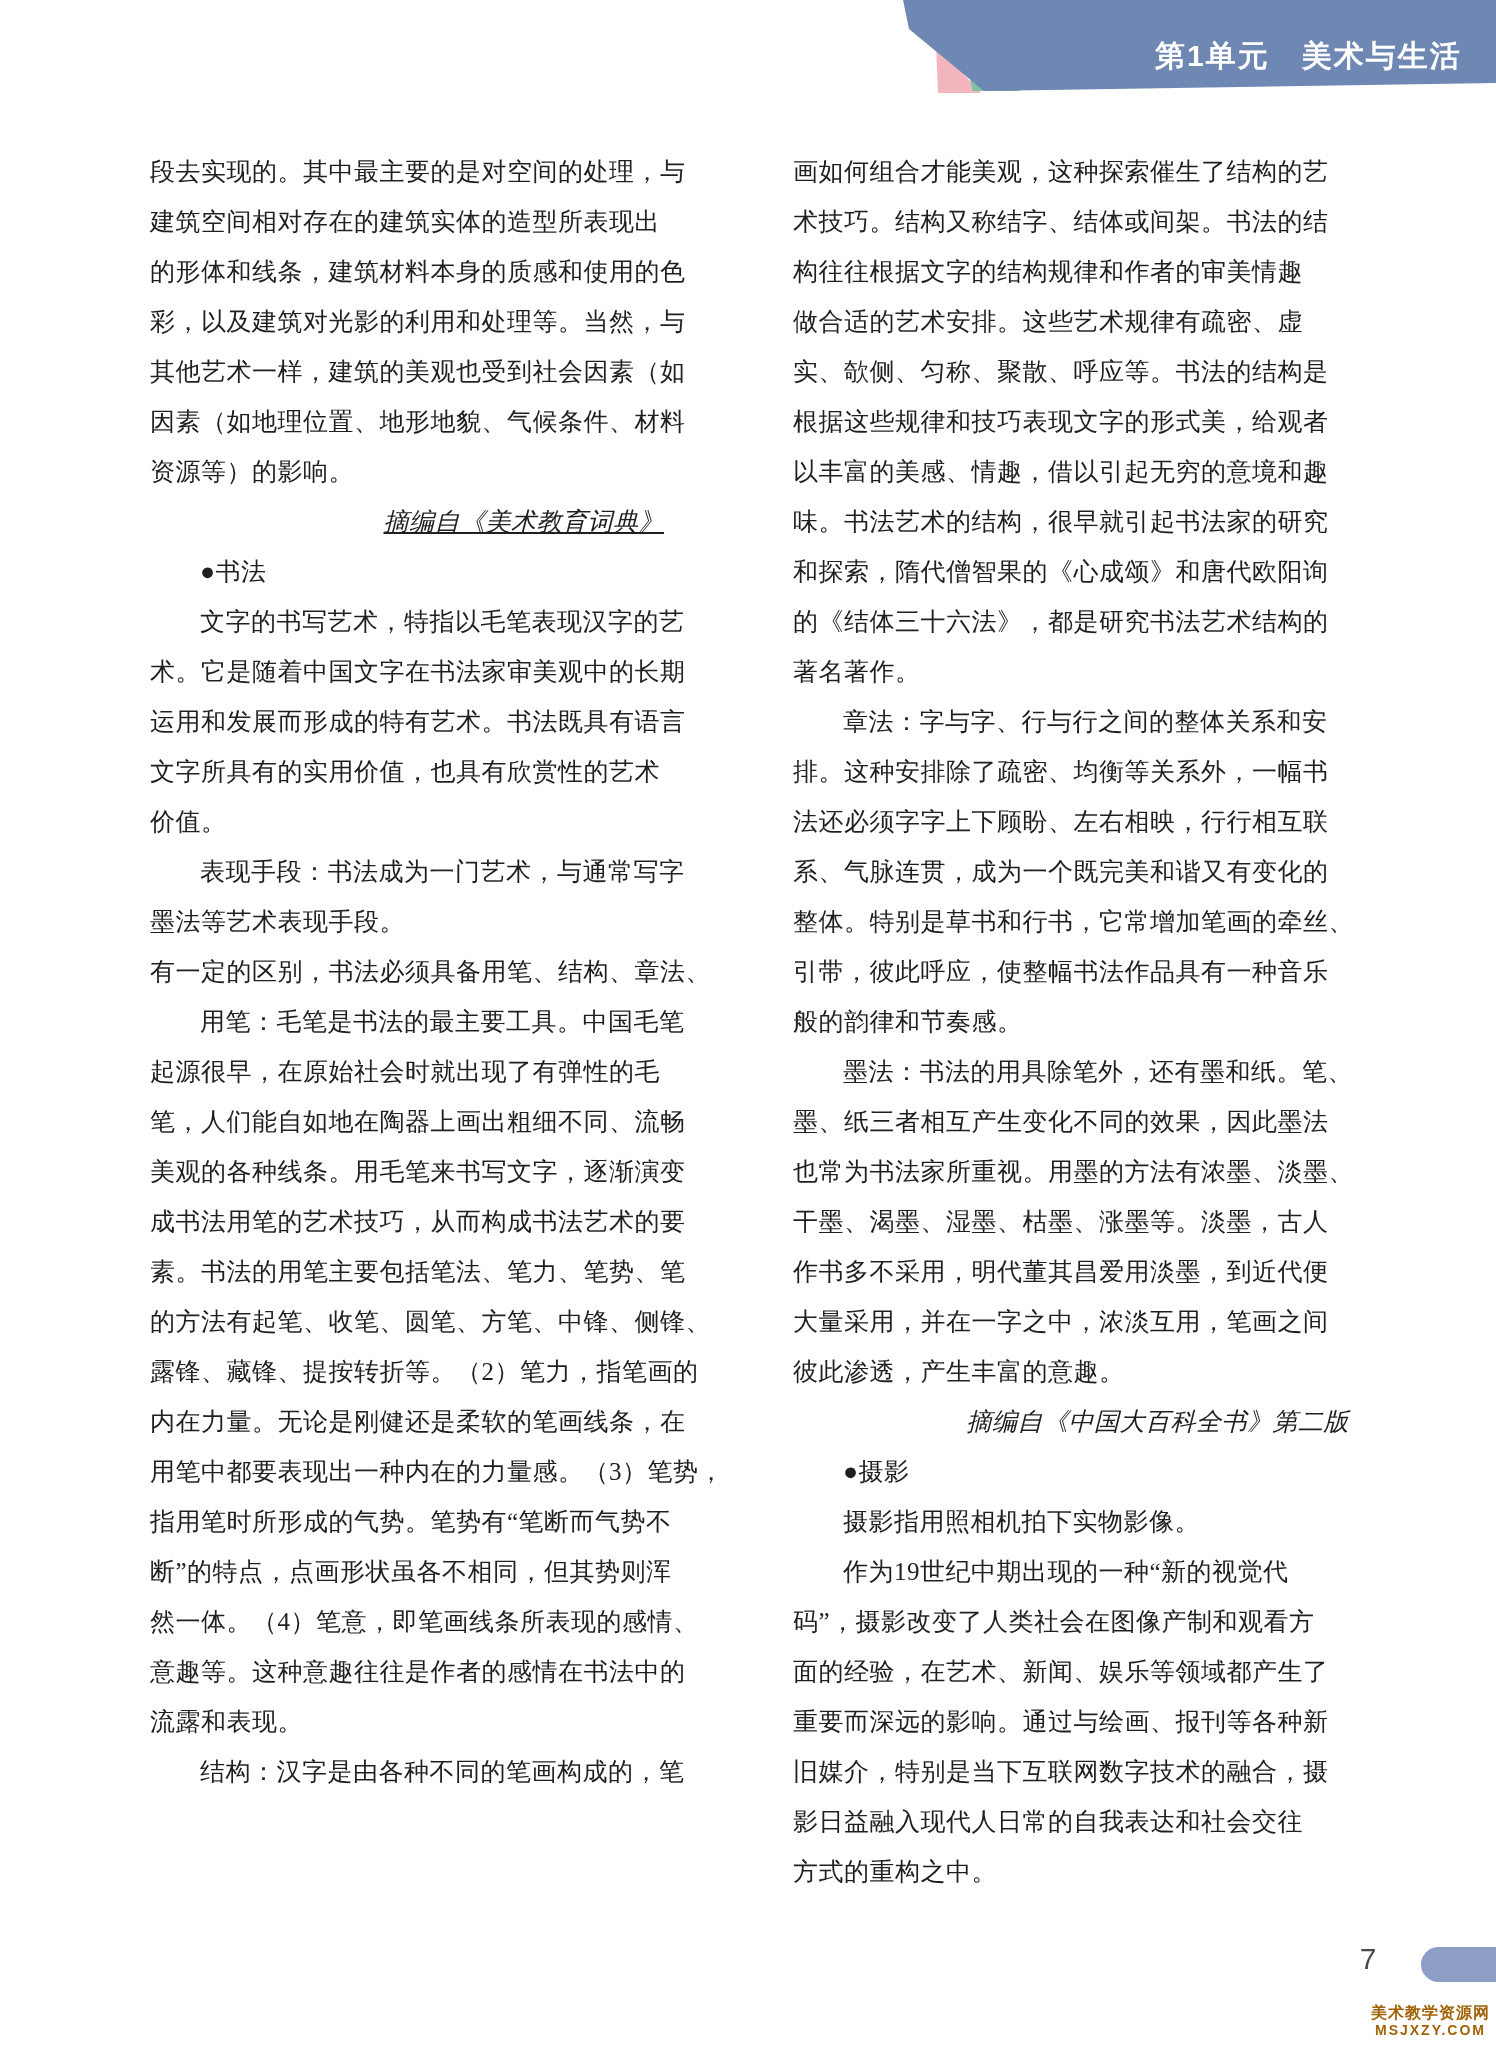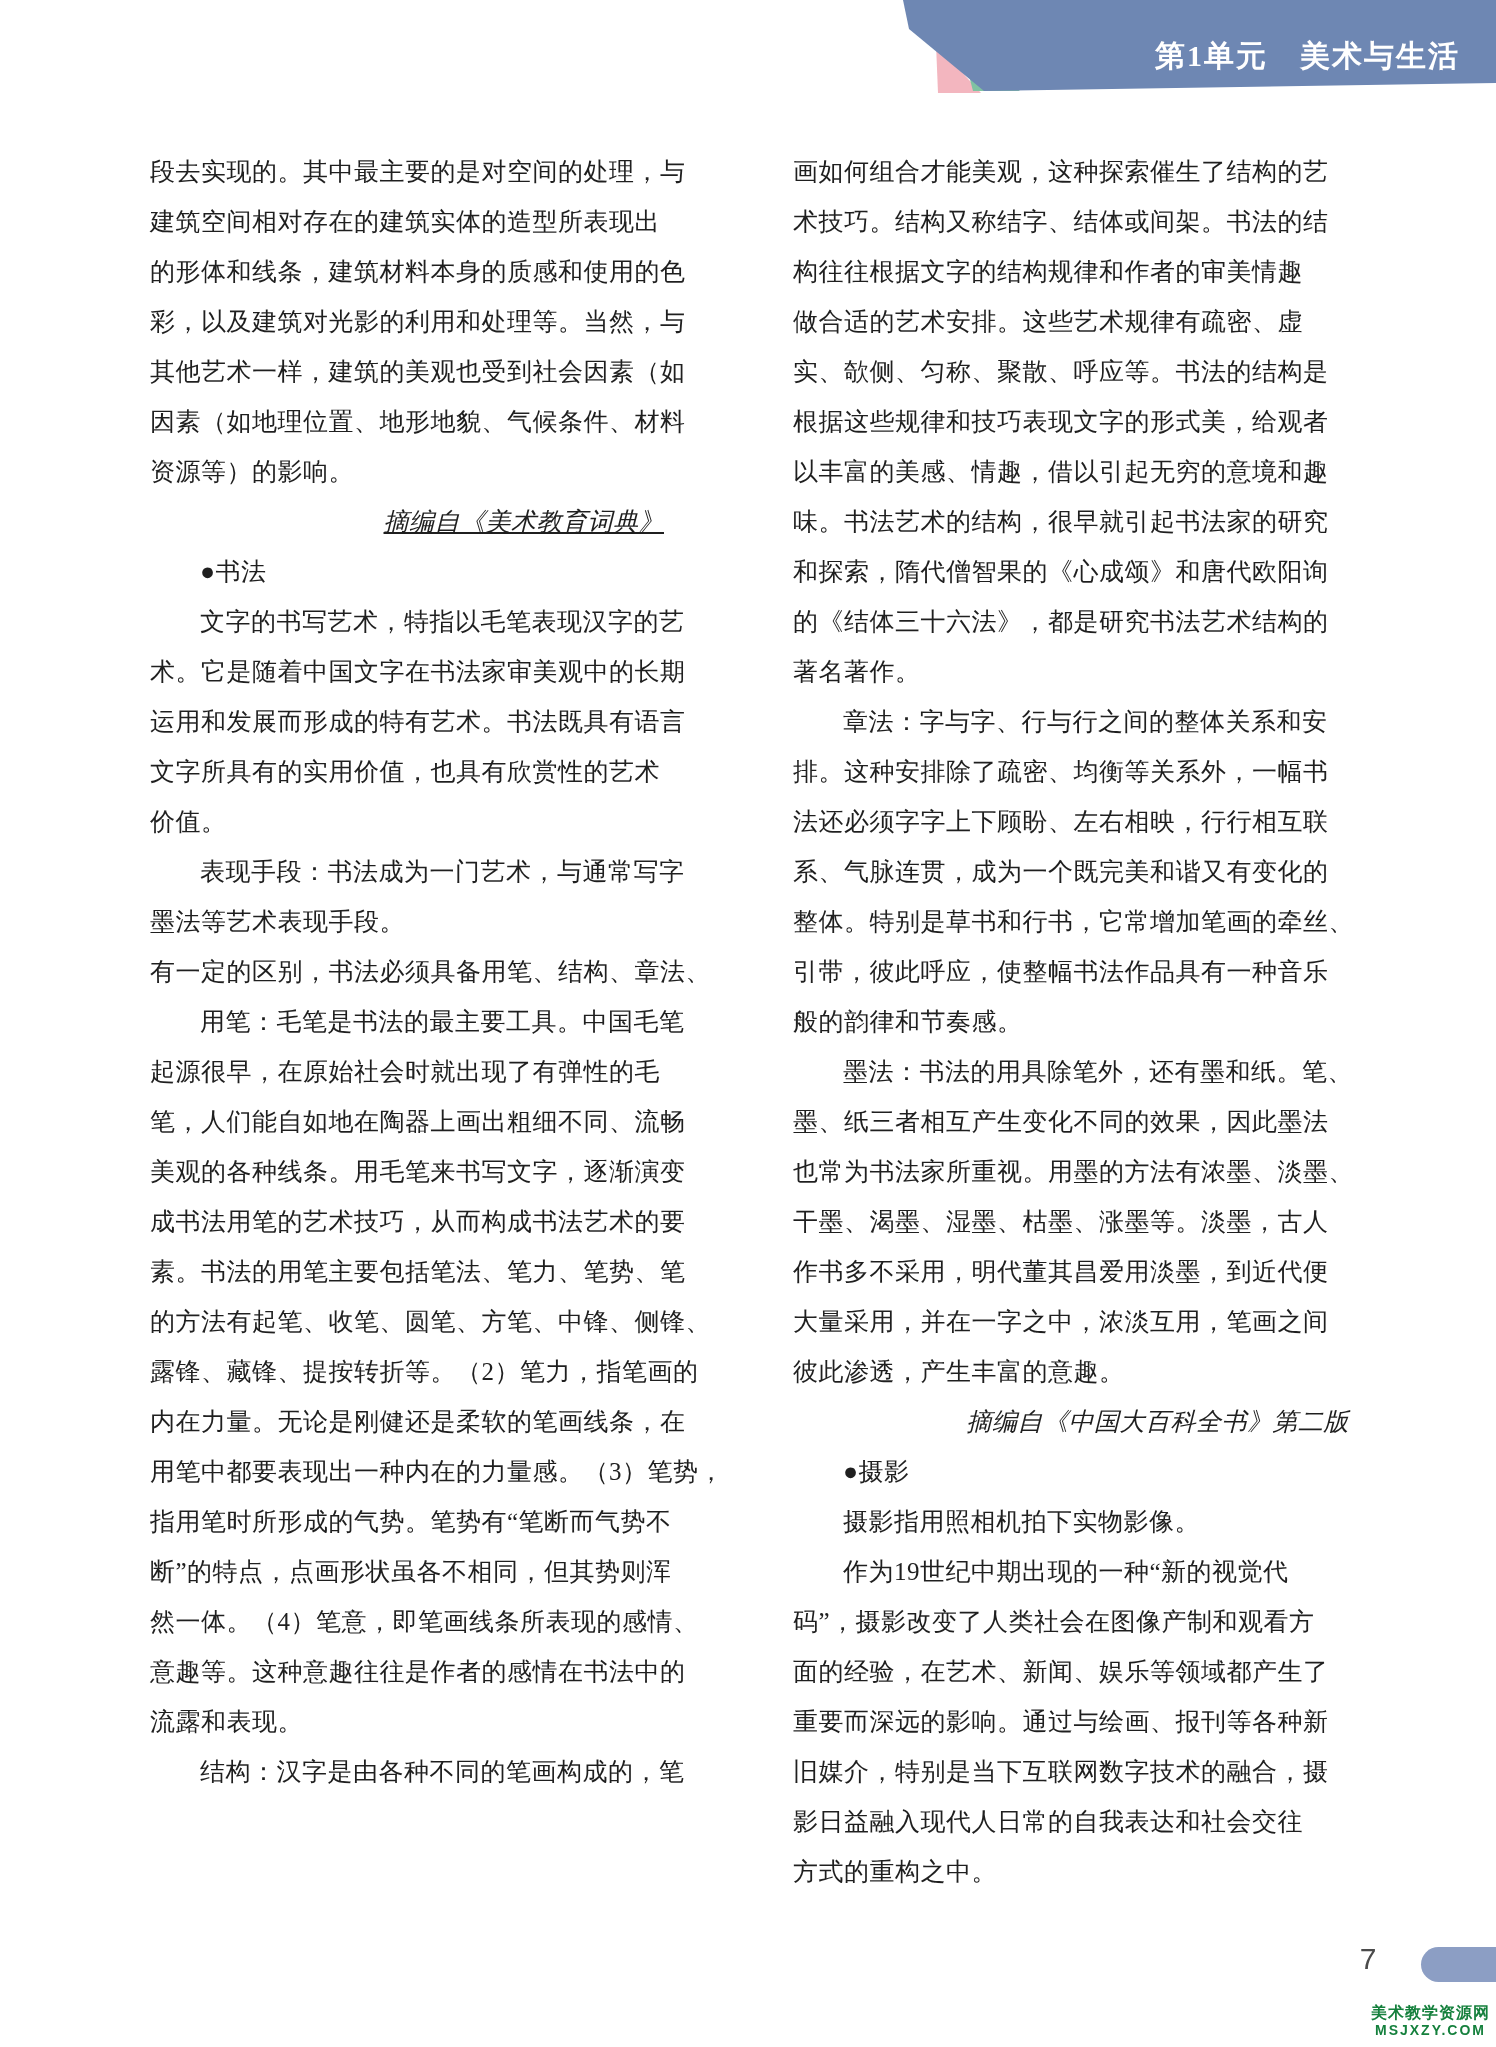--- a/index.html
+++ b/index.html
@@ -9,21 +9,21 @@
     font-family:"Liberation Serif","DejaVu Serif",serif; color:#1f1f1f;
   }
 
   
   .hdr-layer { position:absolute; left:0; top:0; width:1496px; height:96px; }
   .tri-pink  { background:#f3b6bf; clip-path:polygon(936px 44px, 981px 93px, 938px 93px); z-index:1; }
   .tri-green { background:#7fc2a2; clip-path:polygon(962px 49px, 1020px 91px, 973px 91px); z-index:2; }
   .banner-blue { background:#6e87b3; clip-path:polygon(903px 0px, 1496px 0px, 1496px 83px, 984px 91px, 909px 29px); z-index:3; }
   .banner-title {
     position:absolute; z-index:4; left:1155px; top:36px;
-    font-family:Liberation Serif, serif;
+    font-family:Liberation Sans, sans-serif;
     font-weight:bold; font-size:30px; letter-spacing:2px; color:#ffffff;
     white-space:nowrap;
   }
 
   
   .col { position:absolute; top:147px; width:556px; font-size:25px; }
   #col-left  { left:150px; }
   #col-right { left:793px; }
   .line { height:50px; line-height:50px; white-space:nowrap; letter-spacing:0.5px; }
   .block.indent .line:first-child { text-indent:2em; }
@@ -37,21 +37,21 @@
     font-size:30px; color:#4b4b4b;
   }
   .pill {
     position:absolute; left:1421px; top:1947px; width:75px; height:35px;
     background:#8c9ec4; border-radius:18px 0 0 18px;
   }
 
   
   .watermark {
     position:absolute; right:6px; top:2004px; text-align:center;
-    font-family:"Liberation Sans","DejaVu Sans",sans-serif; font-weight:bold; color:#15803d;
+    font-family:"Liberation Sans","DejaVu Sans",sans-serif; font-weight:bold; color:#a16207;
     text-shadow:-1px -1px 0 #fff, 1px -1px 0 #fff, -1px 1px 0 #fff, 1px 1px 0 #fff;
     line-height:1.15;
   }
   .wm-line1 { font-size:16px; letter-spacing:1px; }
   .wm-line2 { font-size:14px; letter-spacing:2px; }
 </style>
 </head>
 <body>
 
 <div class="page">

